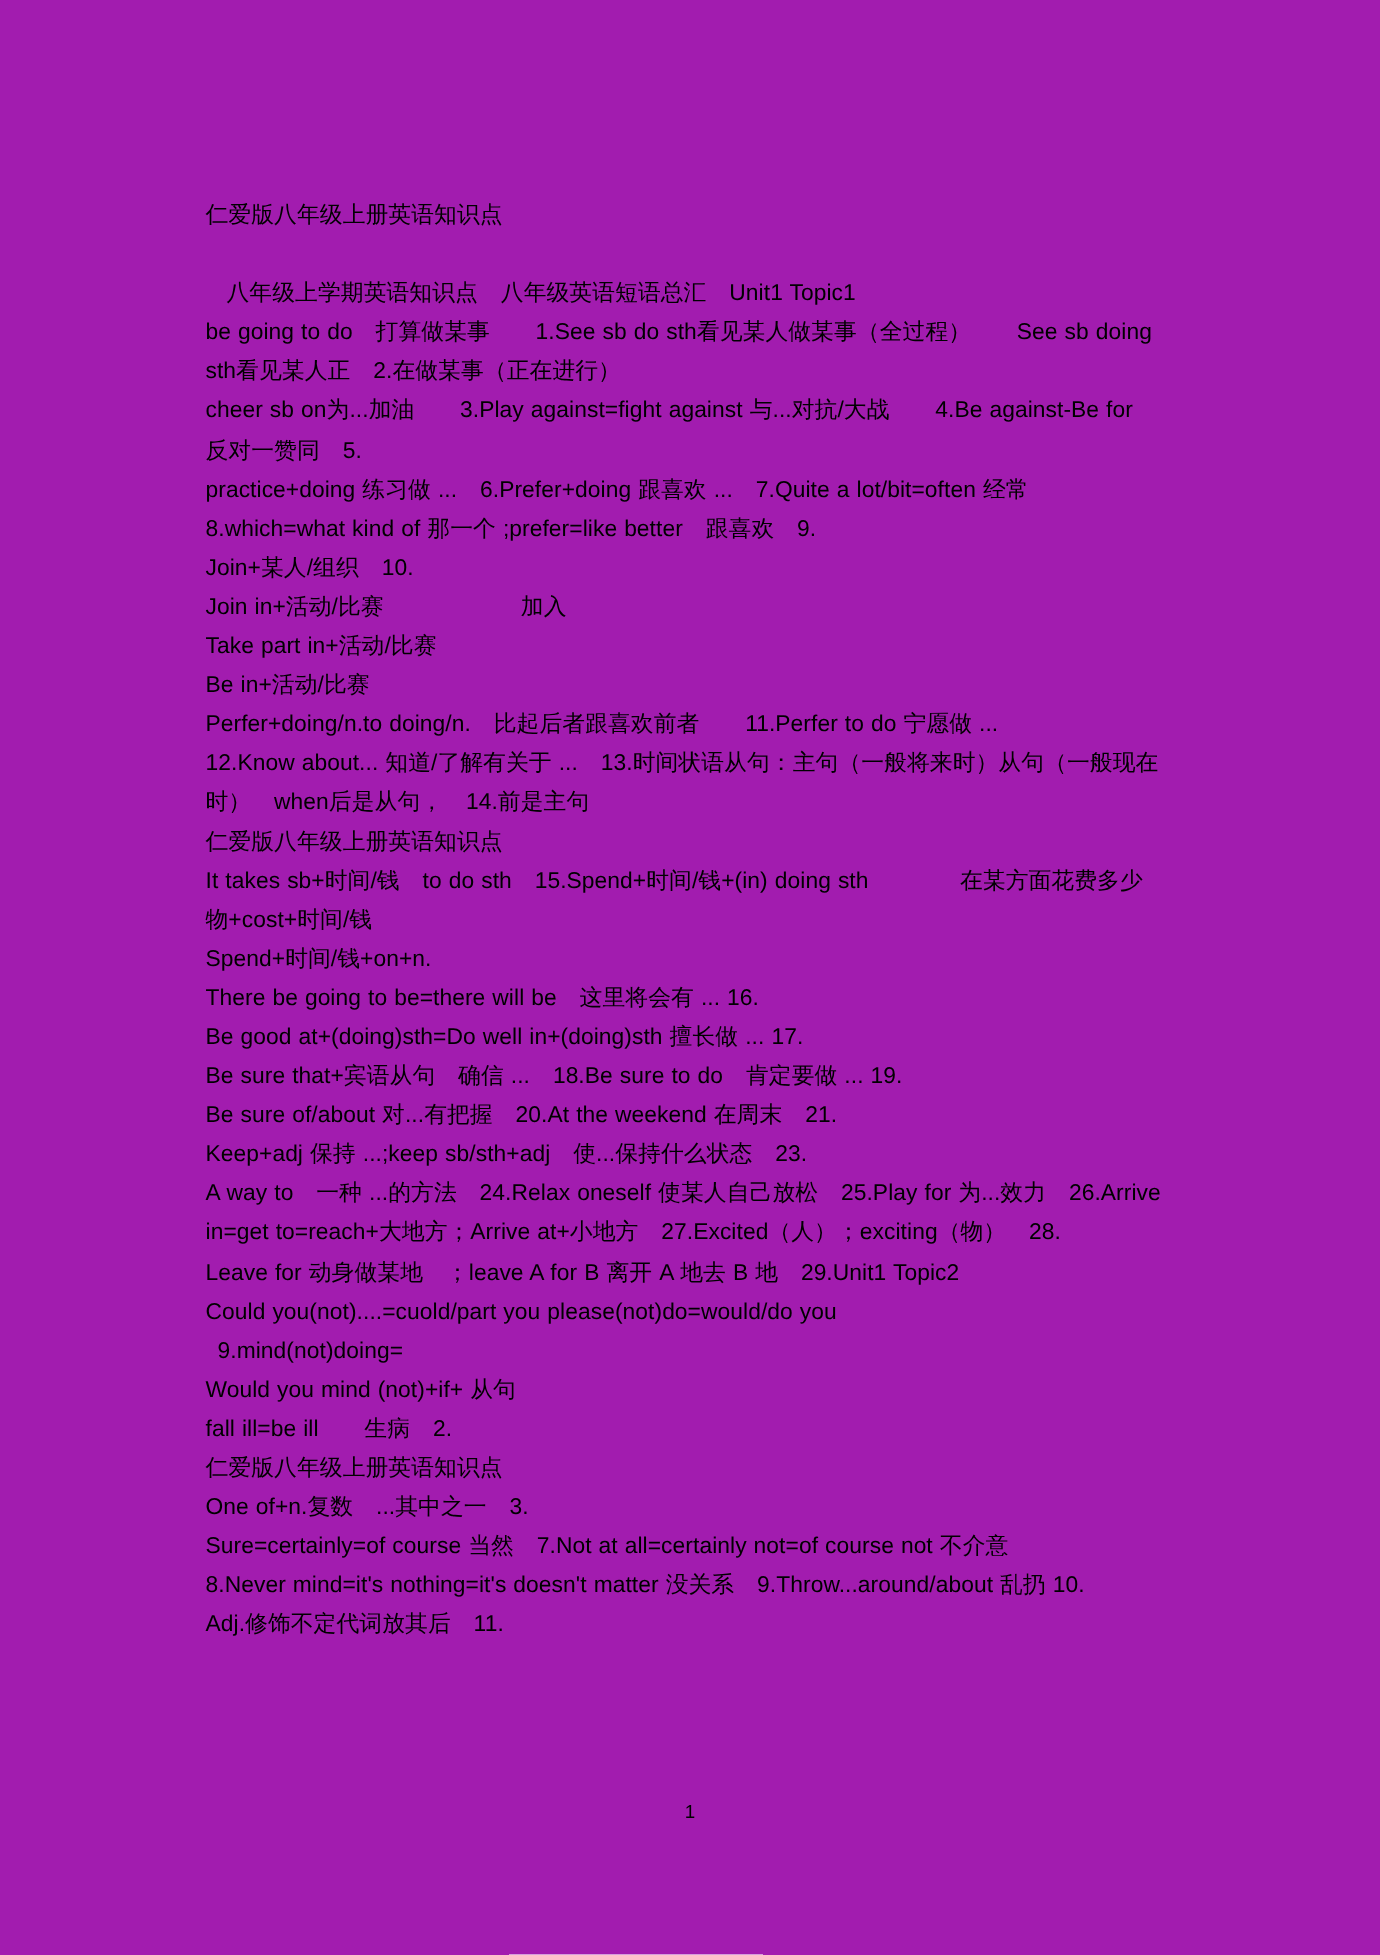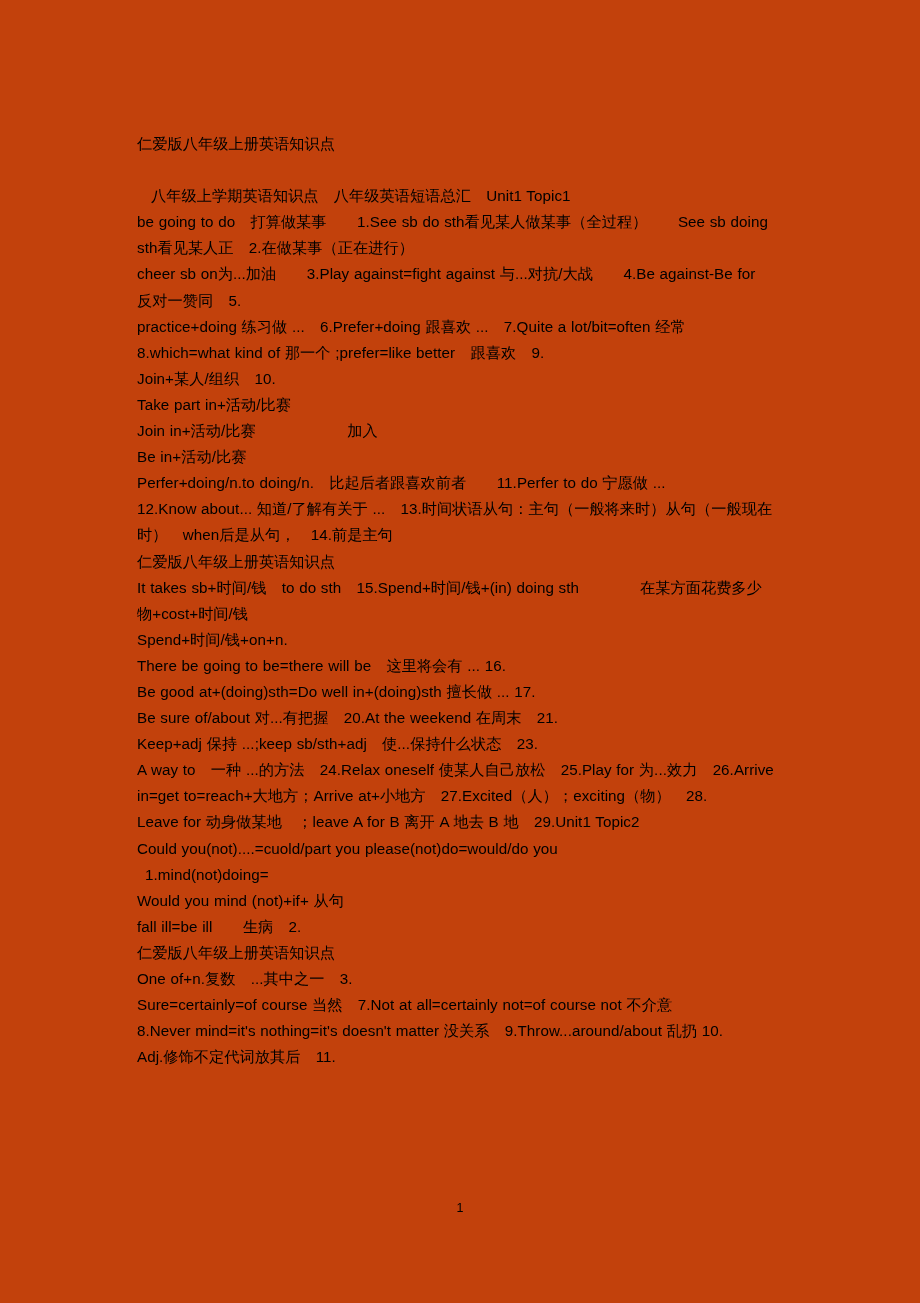--- a/index.html
+++ b/index.html
@@ -11,21 +11,21 @@
   body {
     font-family: "Liberation Sans", "DejaVu Sans", sans-serif;
     color: #000000;
     -webkit-font-smoothing: antialiased;
   }
   .page {
     position: relative;
     width: 920px;
     height: 1303px;
     margin: 0 auto;
-    background: #c2410c;
+    background: #a21caf;
     overflow: hidden;
     box-sizing: border-box;
   }
   .doc-body {
     position: absolute;
     left: 137px;
     top: 131px;
     width: 652px;
   }
   .para {
@@ -68,37 +68,38 @@
   <div class="doc-body">
 
     <p class="para title-line">仁爱版八年级上册英语知识点</p>
     <div class="spacer-line"></div>
     <p class="para indent-sm">八年级上学期英语知识点　八年级英语短语总汇　Unit1 Topic1</p>
     <p class="para">be going to do　打算做某事　　1.See sb do sth看见某人做某事（全过程）　　See sb doing sth看见某人正　2.在做某事（正在进行）</p>
     <p class="para">cheer sb on为...加油　　3.Play against=fight against 与...对抗/大战　　4.Be against-Be for　　反对一赞同　5.</p>
     <p class="para">practice+doing 练习做 ...　6.Prefer+doing 跟喜欢 ...　7.Quite a lot/bit=often 经常</p>
     <p class="para">8.which=what kind of 那一个 ;prefer=like better　跟喜欢　9.</p>
     <p class="para">Join+某人/组织　10.</p>
+    <p class="para">Join in+活动/比赛　　　　　　加入</p>
     <p class="para">Take part in+活动/比赛</p>
-    <p class="para">Join in+活动/比赛　　　　　　加入</p>
     <p class="para">Be in+活动/比赛</p>
     <p class="para">Perfer+doing/n.to doing/n.　比起后者跟喜欢前者　　11.Perfer to do 宁愿做 ...</p>
     <p class="para">12.Know about... 知道/了解有关于 ...　13.时间状语从句：主句（一般将来时）从句（一般现在时）　when后是从句，　14.前是主句</p>
     <p class="para">仁爱版八年级上册英语知识点</p>
     <p class="para">It takes sb+时间/钱　to do sth　15.Spend+时间/钱+(in) doing sth　　　　在某方面花费多少</p>
     <p class="para">物+cost+时间/钱</p>
     <p class="para">Spend+时间/钱+on+n.</p>
     <p class="para">There be going to be=there will be　这里将会有 ... 16.</p>
     <p class="para">Be good at+(doing)sth=Do well in+(doing)sth 擅长做 ... 17.</p>
+    <p class="para">Be sure that+宾语从句　确信 ...　18.Be sure to do　肯定要做 ... 19.</p>
     <p class="para">Be sure of/about 对...有把握　20.At the weekend 在周末　21.</p>
     <p class="para">Keep+adj 保持 ...;keep sb/sth+adj　使...保持什么状态　23.</p>
     <p class="para">A way to　一种 ...的方法　24.Relax oneself 使某人自己放松　25.Play for 为...效力　26.Arrive in=get to=reach+大地方；Arrive at+小地方　27.Excited（人）；exciting（物）　28.</p>
     <p class="para">Leave for 动身做某地　；leave A for B 离开 A 地去 B 地　29.Unit1 Topic2</p>
     <p class="para">Could you(not)....=cuold/part you please(not)do=would/do you</p>
-    <p class="para indent-xs">1.mind(not)doing=</p>
+    <p class="para indent-xs">9.mind(not)doing=</p>
     <p class="para">Would you mind (not)+if+ 从句</p>
     <p class="para">fall ill=be ill　　生病　2.</p>
     <p class="para">仁爱版八年级上册英语知识点</p>
     <p class="para">One of+n.复数　...其中之一　3.</p>
     <p class="para">Sure=certainly=of course 当然　7.Not at all=certainly not=of course not 不介意</p>
     <p class="para">8.Never mind=it's nothing=it's doesn't matter 没关系　9.Throw...around/about 乱扔 10.</p>
     <p class="para">Adj.修饰不定代词放其后　11.</p>
 
   </div>
 

